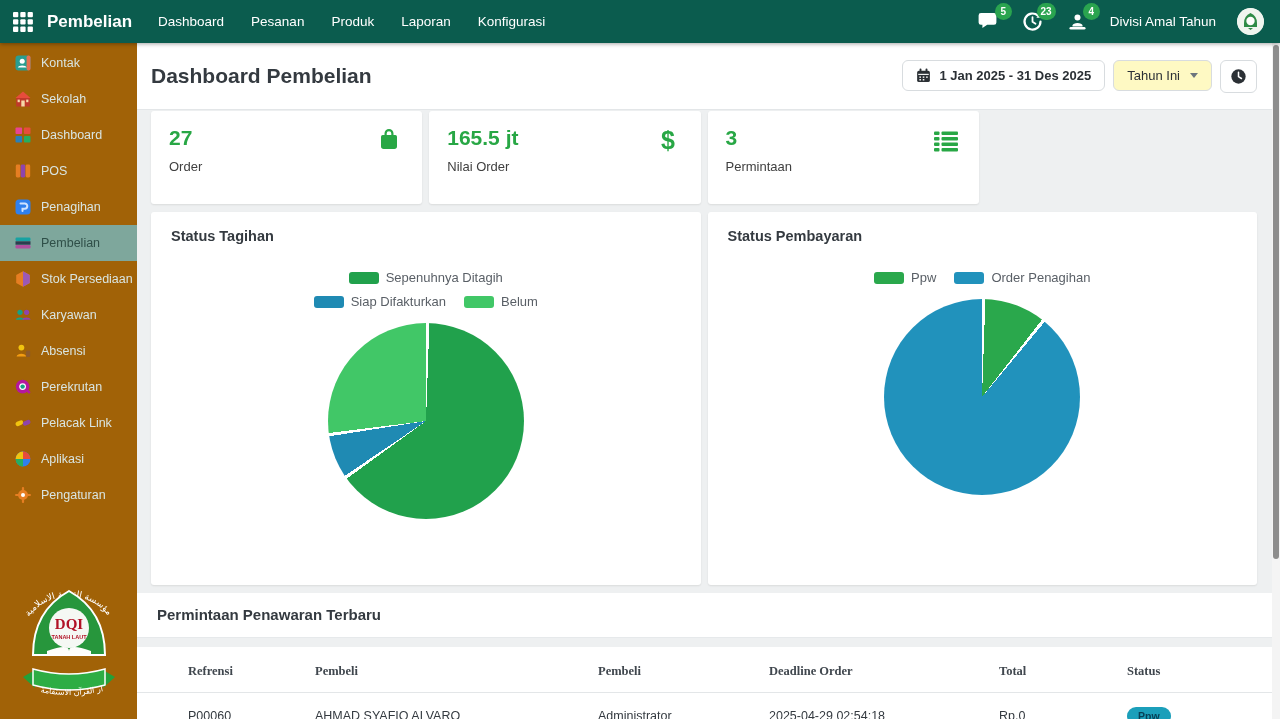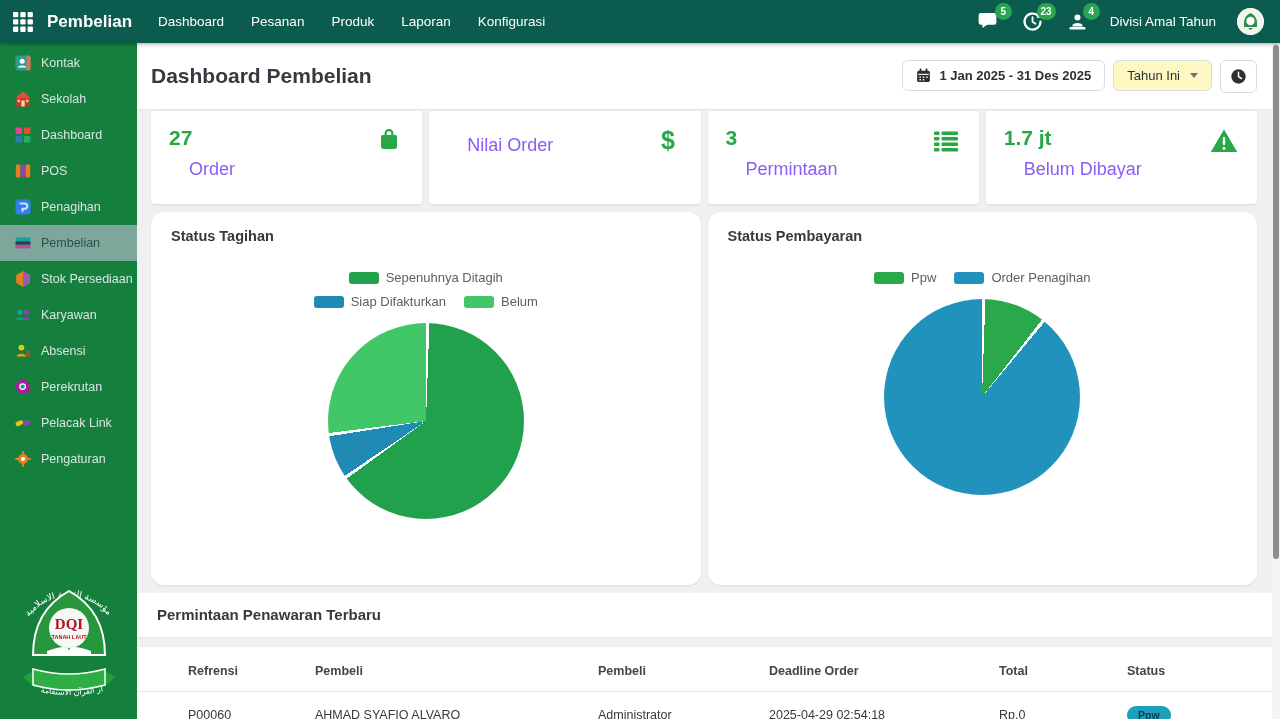--- a/index.html
+++ b/index.html
@@ -21,21 +21,21 @@
                min-width:17px; height:17px; border-radius:9px; font-size:10px; font-weight:700;
                display:flex; align-items:center; justify-content:center; padding:0 4px; }
   .company { font-size:13.5px; cursor:pointer; }
   .avatar { width:27px; height:27px; border-radius:50%; background:#eef4ee; overflow:hidden;
             display:flex; align-items:center; justify-content:center; cursor:pointer; }
 
   
   .shell { display:flex; height:676px; }
 
   
-  .sidebar { flex:0 0 137px; width:137px; background:#15803d; display:flex;
+  .sidebar { flex:0 0 137px; width:137px; background:#a16207; display:flex;
              flex-direction:column; padding-top:2px; }
   .side-item { height:36px; display:flex; align-items:center; gap:9px;
                padding:0 8px 0 14px; color:#d9e5e2; font-size:12.5px; cursor:pointer;
                white-space:nowrap; }
   .side-item.active { background:#7ea79c; color:#2f4f48; }
   .sicon { width:18px; height:18px; flex:0 0 18px; }
   .side-logo { margin:auto 0 2px; display:flex; justify-content:center; }
 
   
   main { flex:1; display:flex; flex-direction:column; background:#eef0f1; overflow:hidden; }
@@ -52,43 +52,43 @@
   .caret { width:0; height:0; border-left:4px solid transparent; border-right:4px solid transparent;
            border-top:5px solid #6c757d; margin-left:2px; }
   .btn-clock { padding:7px 9px; }
 
   
   .kpi-row { display:grid; grid-template-columns:repeat(4,1fr); gap:7px;
              padding:1px 23px 0 14px; flex:0 0 auto; }
   .kpi-card { background:#fff; height:93px; border-radius:3px; position:relative;
               box-shadow:0 1px 2px rgba(0,0,0,.09); padding:15px 18px; }
   .kpi-value { font-size:21px; font-weight:700; color:#28a745; }
-  .kpi-label { margin-top:9px; font-size:18px; color:#8b5cf6;margin-left:20px; }
+  .kpi-label { margin-top:9px; font-size:13px; color:#404040; }
   .kpi-icon { position:absolute; top:15px; right:18px; width:30px; height:30px; }
 
   
   .charts-row { display:grid; grid-template-columns:1fr 1fr; gap:7px;
                 padding:8px 23px 0 14px; flex:0 0 auto; }
-  .chart-card { background:#fff; height:373px; border-radius:13px;
+  .chart-card { background:#fff; height:373px; border-radius:3px;
                 box-shadow:0 1px 2px rgba(0,0,0,.09); padding:16px 20px; }
   .chart-title { font-size:14.5px; font-weight:700; color:#343a40; }
   .legend { display:flex; flex-wrap:wrap; justify-content:center; align-items:center;
             column-gap:18px; row-gap:9px; max-width:260px; margin:26px auto 0; }
   .legend-item { display:flex; align-items:center; gap:7px; font-size:13px; color:#595f66; }
   .swatch { width:30px; height:12px; border-radius:3px; flex:0 0 30px; }
   .pie { width:196px; height:196px; border-radius:50%; margin:14px auto 0; }
 
   
   .section-title-band { margin-top:8px; background:#fff; padding:13px 20px 14px;
                         border-bottom:1px solid #e6e9eb; flex:0 0 auto; }
   .section-title { font-size:15px; font-weight:700; color:#343a40; }
   .table-band { margin-top:9px; background:#fff; flex:1; overflow:hidden; padding-top:4px; }
   table { width:100%; border-collapse:collapse; table-layout:fixed; }
   th { text-align:left; font-size:12.5px; font-weight:700; color:#40474e;
-       padding:13px 8px 13px 0; border-bottom:1px solid #e3e6e8; }
+       padding:13px 8px 13px 0; border-bottom:1px solid #e3e6e8;font-family:Liberation Serif, serif; }
   td { text-align:left; font-size:12.5px; color:#343a40; padding:14px 8px 14px 0; }
   th:first-child, td:first-child { padding-left:51px; }
   .status-badge { display:inline-block; background:#1b9fba; color:#073f55; font-size:10.5px;
                   font-weight:700; padding:3px 11px; border-radius:20px; }
 
   
   .scrollbar { position:absolute; right:0; top:43px; width:8px; height:676px; background:#f4f4f4; }
   .scroll-thumb { position:absolute; top:2px; left:1px; width:6px; height:514px;
                   background:#8d8d8d; border-radius:4px; cursor:pointer; }
 </style>
@@ -245,20 +245,29 @@
     </div>
     <div class="side-item">
       <span class="sicon"><svg viewBox="0 0 18 18">
             <rect x="1.4" y="7" width="8" height="4.4" rx="2.2" fill="#f1c40f" transform="rotate(-22 5.4 9.2)"></rect>
             <rect x="8.6" y="6.6" width="8" height="4.4" rx="2.2" fill="#8e44ad" transform="rotate(-22 12.6 8.8)"></rect>
           </svg></span>
       <span class="slabel">Pelacak Link</span>
     </div>
     <div class="side-item">
       <span class="sicon"><svg viewBox="0 0 18 18">
+            <circle cx="9" cy="9" r="7.4" fill="#2f80ed"></circle>
+            <path d="M9 1.6a7.4 7.4 0 017.4 7.4H9z" fill="#e74c3c"></path>
+            <path d="M1.6 9A7.4 7.4 0 019 1.6V9z" fill="#f1c40f"></path>
+            <path d="M9 16.4A7.4 7.4 0 011.6 9H9z" fill="#27ae60"></path>
+          </svg></span>
+      <span class="slabel">Aplikasi</span>
+    </div>
+    <div class="side-item">
+      <span class="sicon"><svg viewBox="0 0 18 18">
             <g fill="#e67e22">
               <rect x="7.9" y="1" width="2.2" height="4.4" rx="1"></rect>
               <rect x="7.9" y="12.6" width="2.2" height="4.4" rx="1"></rect>
               <rect x="1" y="7.9" width="4.4" height="2.2" rx="1"></rect>
               <rect x="12.6" y="7.9" width="4.4" height="2.2" rx="1"></rect>
               <circle cx="9" cy="9" r="5"></circle>
             </g>
             <circle cx="9" cy="9" r="2" fill="#fff"></circle>
           </svg></span>
       <span class="slabel">Pengaturan</span>
@@ -327,20 +336,21 @@
       <div class="kpi-card">
         <div class="kpi-value">27</div>
         <div class="kpi-label">Order</div>
         <span class="kpi-icon">
           <svg viewBox="0 0 30 30" width="30" height="30">
               <path d="M10.5 9V7.5a4.5 4.5 0 019 0V9h1.8A1.7 1.7 0 0123 10.7v9.6A2.7 2.7 0 0120.3 23H9.7A2.7 2.7 0 017 20.3v-9.6A1.7 1.7 0 018.7 9h1.8zm2.2 0h4.6V7.5a2.3 2.3 0 00-4.6 0z" fill="#28a745"></path>
             </svg>
         </span>
       </div>
       <div class="kpi-card">
+        <div class="kpi-value">165.5 jt</div>
         <div class="kpi-label">Nilai Order</div>
         <span class="kpi-icon">
           <svg viewBox="0 0 30 30" width="30" height="30">
               <text x="15" y="23" text-anchor="middle" font-size="25" font-weight="bold" fill="#28a745" font-family="'Liberation Sans',sans-serif">$</text>
             </svg>
         </span>
       </div>
       <div class="kpi-card">
         <div class="kpi-value">3</div>
         <div class="kpi-label">Permintaan</div>
@@ -349,31 +359,20 @@
               <g fill="#28a745">
                 <rect x="3" y="5.5" width="5.5" height="3.4" rx="1"></rect>
                 <rect x="10.5" y="5.5" width="16.5" height="3.4" rx="1"></rect>
                 <rect x="3" y="11" width="5.5" height="3.4" rx="1"></rect>
                 <rect x="10.5" y="11" width="16.5" height="3.4" rx="1"></rect>
                 <rect x="3" y="16.5" width="5.5" height="3.4" rx="1"></rect>
                 <rect x="10.5" y="16.5" width="16.5" height="3.4" rx="1"></rect>
                 <rect x="3" y="22" width="5.5" height="3.4" rx="1"></rect>
                 <rect x="10.5" y="22" width="16.5" height="3.4" rx="1"></rect>
               </g>
-            </svg>
-        </span>
-      </div>
-      <div class="kpi-card">
-        <div class="kpi-value">1.7 jt</div>
-        <div class="kpi-label">Belum Dibayar</div>
-        <span class="kpi-icon">
-          <svg viewBox="0 0 30 30" width="30" height="30">
-              <path d="M15 3.5L28.2 26H1.8z" fill="#28a745"></path>
-              <rect x="13.8" y="11" width="2.4" height="8" rx="1.1" fill="#fff"></rect>
-              <circle cx="15" cy="22.3" r="1.5" fill="#fff"></circle>
             </svg>
         </span>
       </div>
     </div>
 
     <div class="charts-row">
       <div class="chart-card">
         <div class="chart-title">Status Tagihan</div>
         <div class="legend">
           <span class="legend-item">

